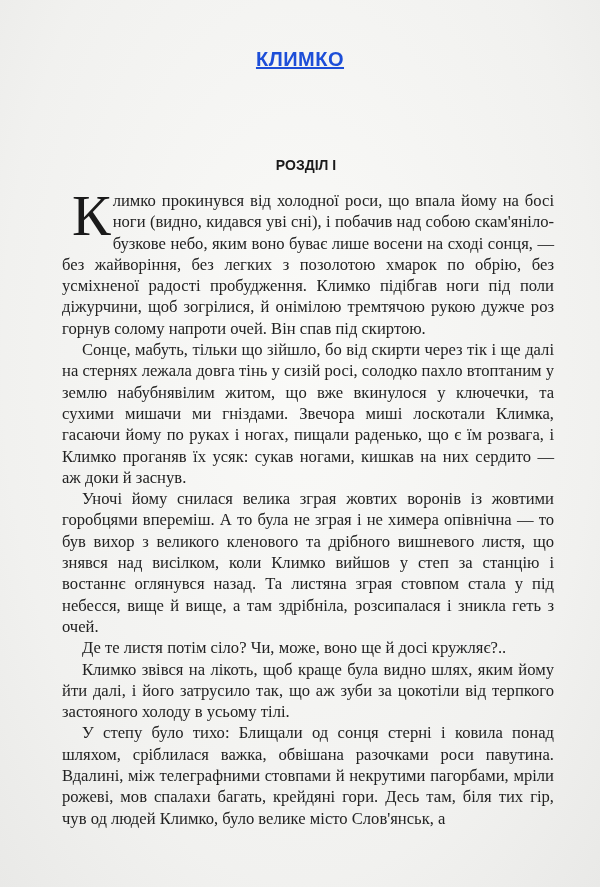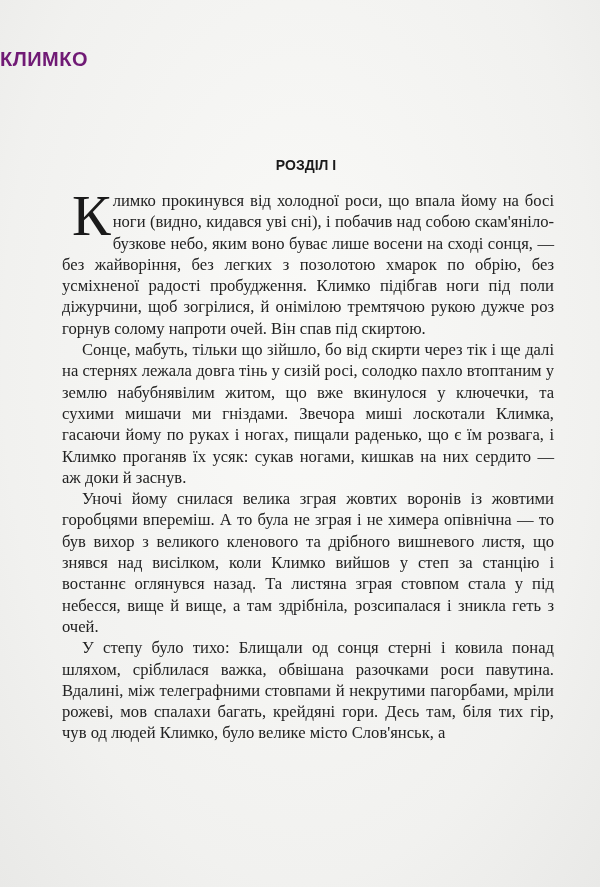--- a/index.html
+++ b/index.html
@@ -6,23 +6,25 @@
   body {
     width: 600px; height: 887px; overflow: hidden;
     background: #f4f4f2;
     background-image: radial-gradient(ellipse at 50% 40%, #fafaf8 0%, #f1f1ef 70%, #e9e9e7 100%);
     position: relative;
     font-family: "DejaVu Serif", serif;
     color: #1e1e1e;
   }
   .page-title {
     position: absolute; top: 48px; left: 0; width: 600px;
+    text-align: center;
     font-family: "Liberation Sans", sans-serif;
     font-weight: bold; font-size: 20px; letter-spacing: 0.5px;
-    color: #701a75;
+    color: #1d4ed8;
+    text-decoration: underline;
   }
   .chapter-title {
     position: absolute; top: 157px; left: 0; width: 612px;
     text-align: center;
     font-family: "Liberation Sans", sans-serif;
     font-weight: bold; font-size: 14px;
     color: #1a1a1a;
   }
   .body-text {
     position: absolute; top: 190px; left: 62px; width: 492px;
@@ -46,15 +48,17 @@
 <body>
 
 <div>
   <h1 class="page-title" style="margin:0;">КЛИМКО</h1>
   <h2 class="chapter-title" style="margin:0;">РОЗДІЛ І</h2>
 
   <div class="body-text">
     <p class="para first"><span class="drop-cap">К</span><span>лимко прокинувся від холодної роси, що впала йому на босі ноги (видно, кидався уві сні), і побачив над собою скам'яніло-бузкове небо, яким воно буває лише восени на сході сонця, — без жайворіння, без легких з позолотою хмарок по об­рію, без усміхненої радості пробудження. Климко підібгав ноги під поли діжурчини, щоб зогрілися, й онімілою тремтячою ру­кою дужче роз горнув солому напроти очей. Він спав під скир­тою.</span></p>
     <p class="para">Сонце, мабуть, тільки що зійшло, бо від скирти через тік і ще далі на стернях лежала довга тінь у сизій росі, солодко пахло втоптаним у землю набубнявілим житом, що вже вкинулося у ключечки, та сухими мишачи ми гніздами. Звечора миші лоско­тали Климка, гасаючи йому по руках і ногах, пищали раденько, що є їм розвага, і Климко проганяв їх усяк: сукав ногами, кишкав на них сердито — аж доки й заснув.</p>
     <p class="para">Уночі йому снилася велика зграя жовтих воронів із жовтими горобцями впереміш. А то була не зграя і не химера опівнічна — то був вихор з великого кленового та дрібного вишневого лис­тя, що знявся над висілком, коли Климко вийшов у степ за стан­цію і востаннє оглянувся назад. Та листяна зграя стовпом стала у під небесся, вище й вище, а там здрібніла, розсипалася і зникла геть з очей.</p>
+    <p class="para">Де те листя потім сіло? Чи, може, воно ще й досі кружляє?..</p>
+    <p class="para">Климко звівся на лікоть, щоб краще була видно шлях, яким йому йти далі, і його затрусило так, що аж зуби за цокотіли від терпкого застояного холоду в усьому тілі.</p>
     <p class="para">У степу було тихо: Блищали од сонця стерні і ковила понад шляхом, сріблилася важка, обвішана разочками роси павутина. Вдалині, між телеграфними стовпами й некрутими пагорбами, мріли рожеві, мов спалахи багать, крейдяні гори. Десь там, біля тих гір, чув од людей Климко, було велике місто Слов'янськ, а</p>
   </div>
 </div>
 
 </body></html>

